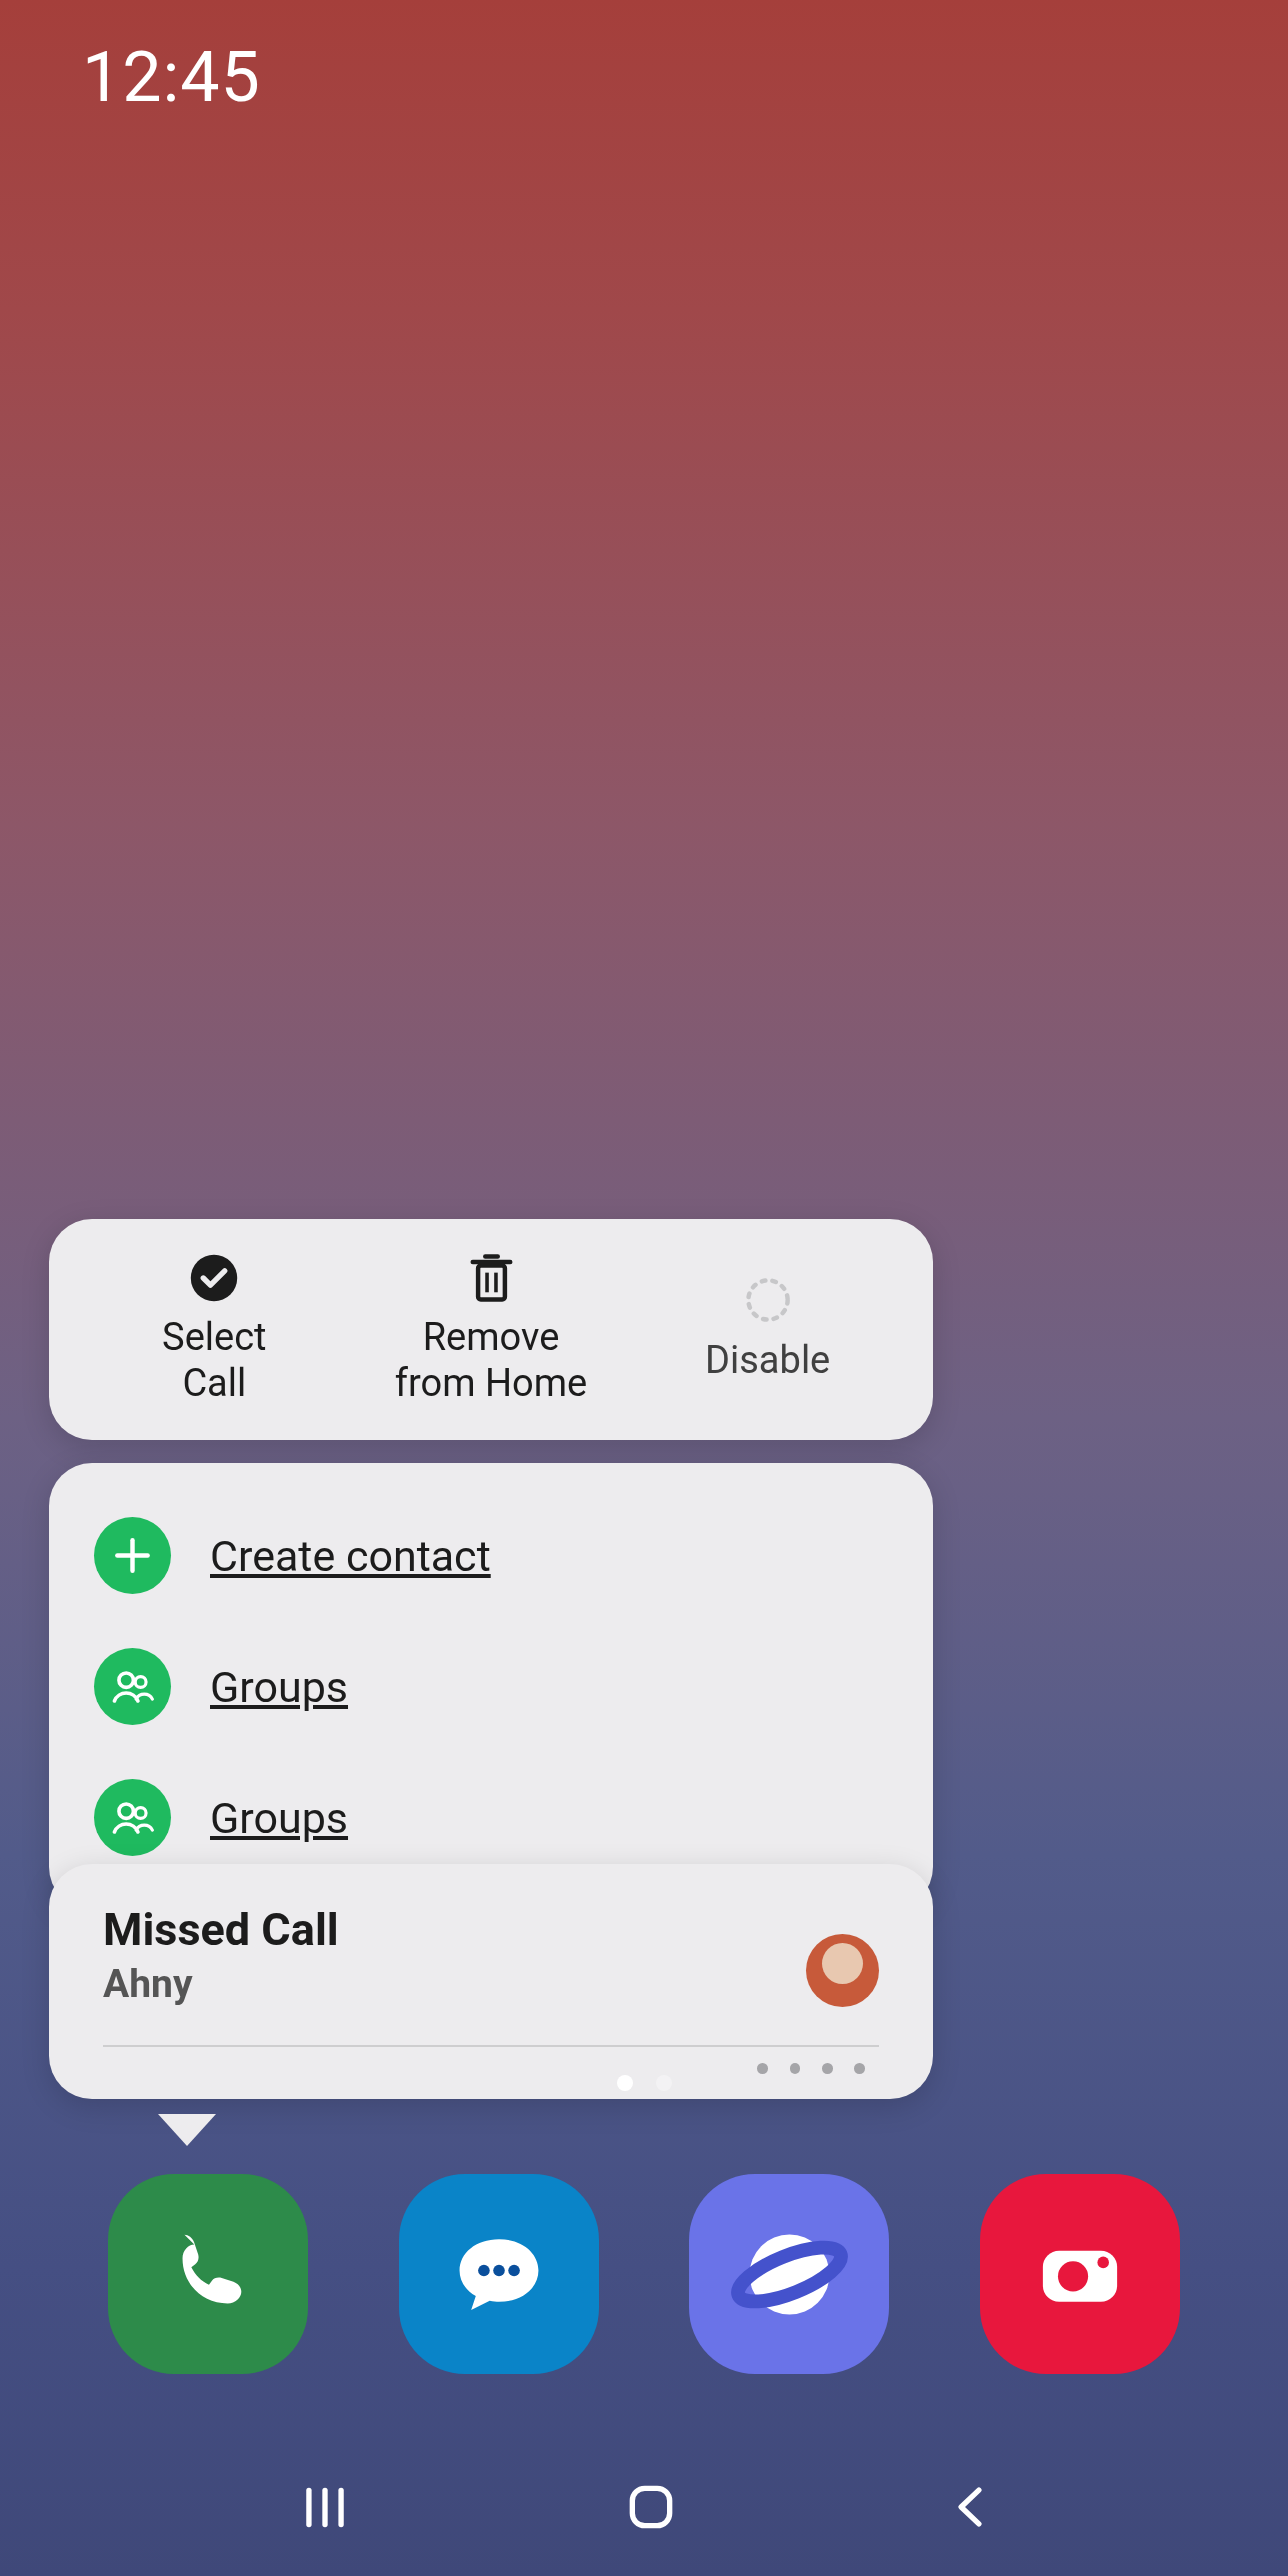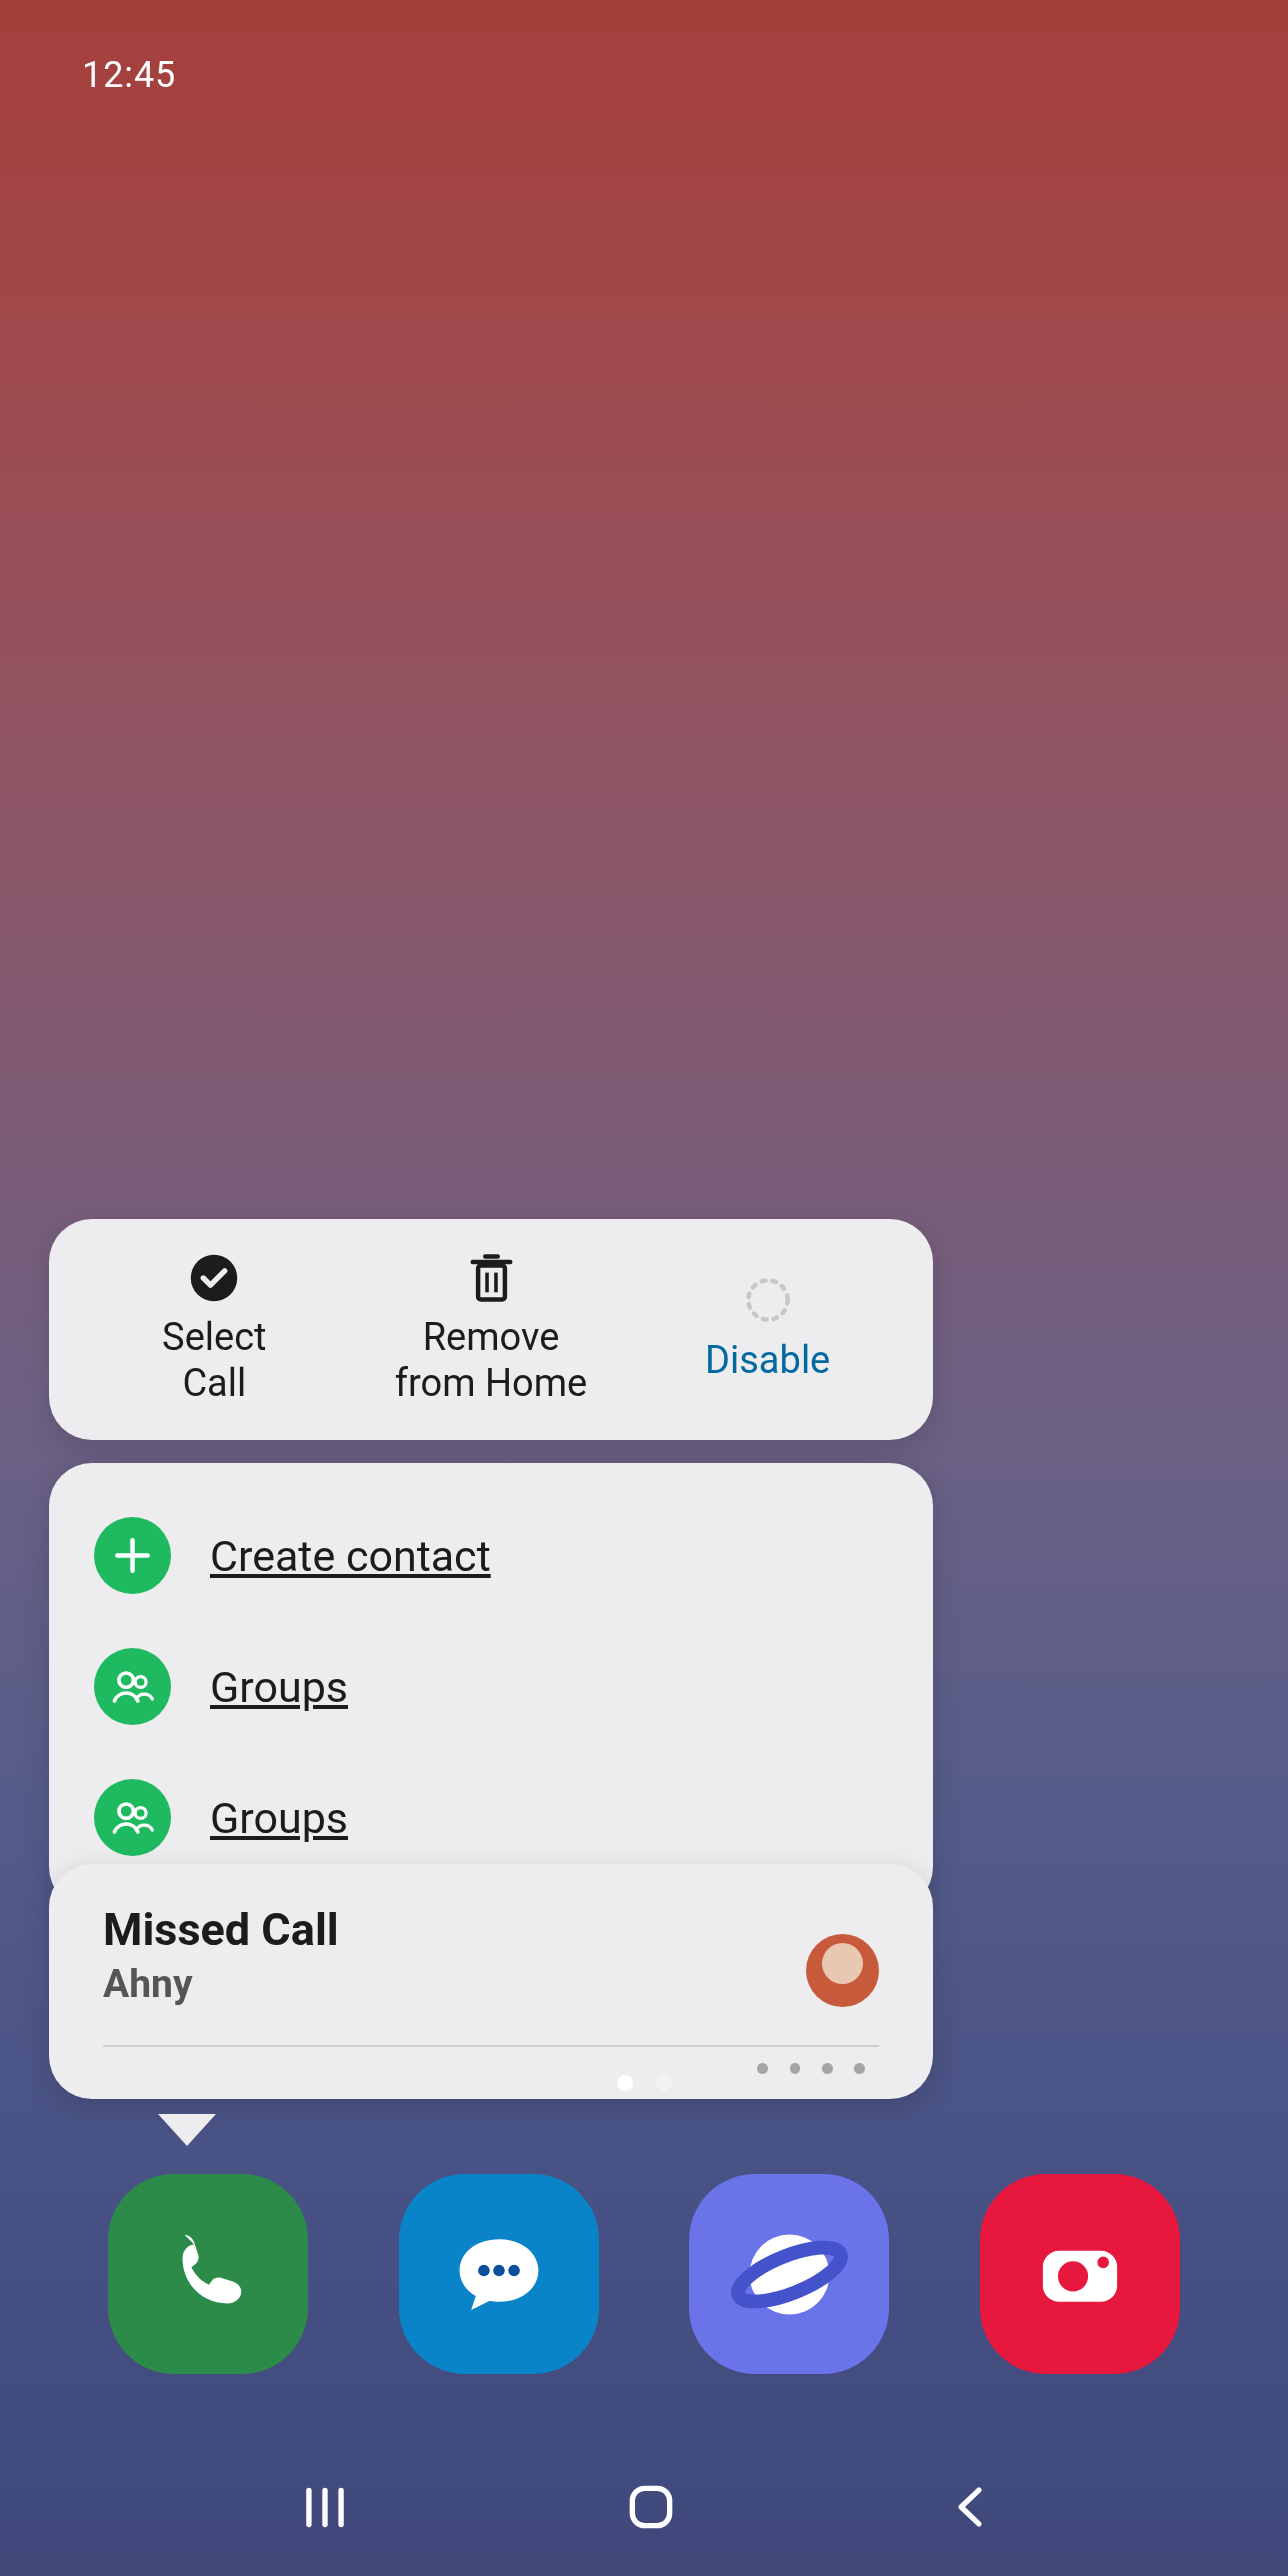--- a/index.html
+++ b/index.html
@@ -6,24 +6,24 @@
     html, body { width: 100%; height: 100%; overflow: hidden; font-family: -apple-system, Roboto, sans-serif; }
     .screen {
       width: 1288px;
       height: 2576px;
       transform-origin: top left;
       position: relative;
       background: linear-gradient(180deg, #a53f3b 0%, #a0484a 12%, #8d5768 32%, #6d6184 55%, #525b8a 72%, #454f83 88%, #3f4879 100%);
     }
     .status-bar {
       position: absolute;
-      top: 54px;
+      top: 36px;
       left: 82px;
       color: #ffffff;
-      font-size: 36px;
+      font-size: 70px;
       font-weight: 400;
       letter-spacing: 0.9px;
     }
     .popup {
       position: absolute;
       left: 49px;
       width: 884px;
       background: #edecee;
       border-radius: 43px;
       box-shadow: 0 7.2px 29px rgba(0,0,0,0.15);
@@ -50,21 +50,21 @@
       align-items: center;
       justify-content: center;
     }
     .action-label {
       color: #1c1c1c;
       font-size: 38px;
       text-align: center;
       line-height: 1.2;
       white-space: pre-line;
     }
-    .action-item.disabled .action-label { color: #0369a1; }
+    .action-item.disabled .action-label { color: #404040; }
     .popup-shortcuts {
       top: 1463px;
       padding: 27px 45px;
     }
     .shortcut-row {
       display: flex;
       align-items: center;
       gap: 39px;
       padding: 27px 0;
     }

